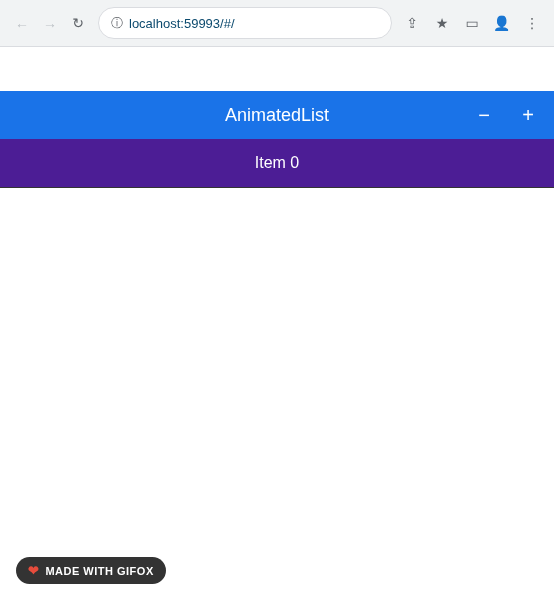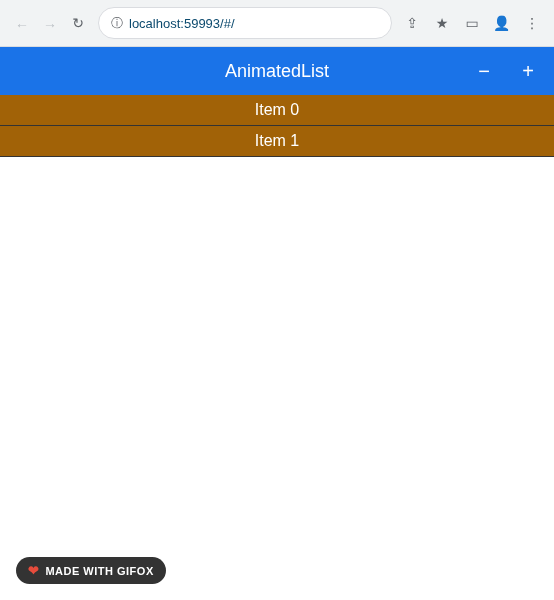--- a/index.html
+++ b/index.html
@@ -99,20 +99,21 @@
     }
 
     
     .app-header {
       background: #1a73e8;
       display: flex;
       align-items: center;
       justify-content: center;
       height: 48px;
       position: relative;
+      margin-top: 44px;
     }
 
     .app-title {
       color: #fff;
       font-size: 18px;
       font-weight: 500;
     }
 
     .header-actions {
       position: absolute;
@@ -137,24 +138,24 @@
       width: 28px;
       height: 28px;
     }
 
     
     .list-container {
       background: #fff;
     }
 
     .list-item {
-      background: #a16207;
+      background: #4c1d95;
       color: #fff;
       text-align: center;
-      padding: 6px;
+      padding: 15px;
       font-size: 16px;
       border-bottom: 1px solid #333;
       cursor: pointer;
     }
 
     
     .content-area {
       flex: 1;
       background: #fff;
       height: calc(600px - 46px - 48px - 90px);
@@ -214,23 +215,20 @@
   <div class="header-actions">
     <button class="header-btn">−</button>
     <button class="header-btn">+</button>
   </div>
 </div>
 
 <div class="list-container">
   <div class="list-item">
     <span>Item 0</span>
   </div>
-  <div class="list-item">
-    <span>Item 1</span>
-  </div>
 </div>
 
 <div class="content-area"></div>
 
 <div class="gifox-badge">
   <span class="gifox-heart">❤</span>
   <span>MADE WITH GIFOX</span>
 </div>
 
 </body></html>

